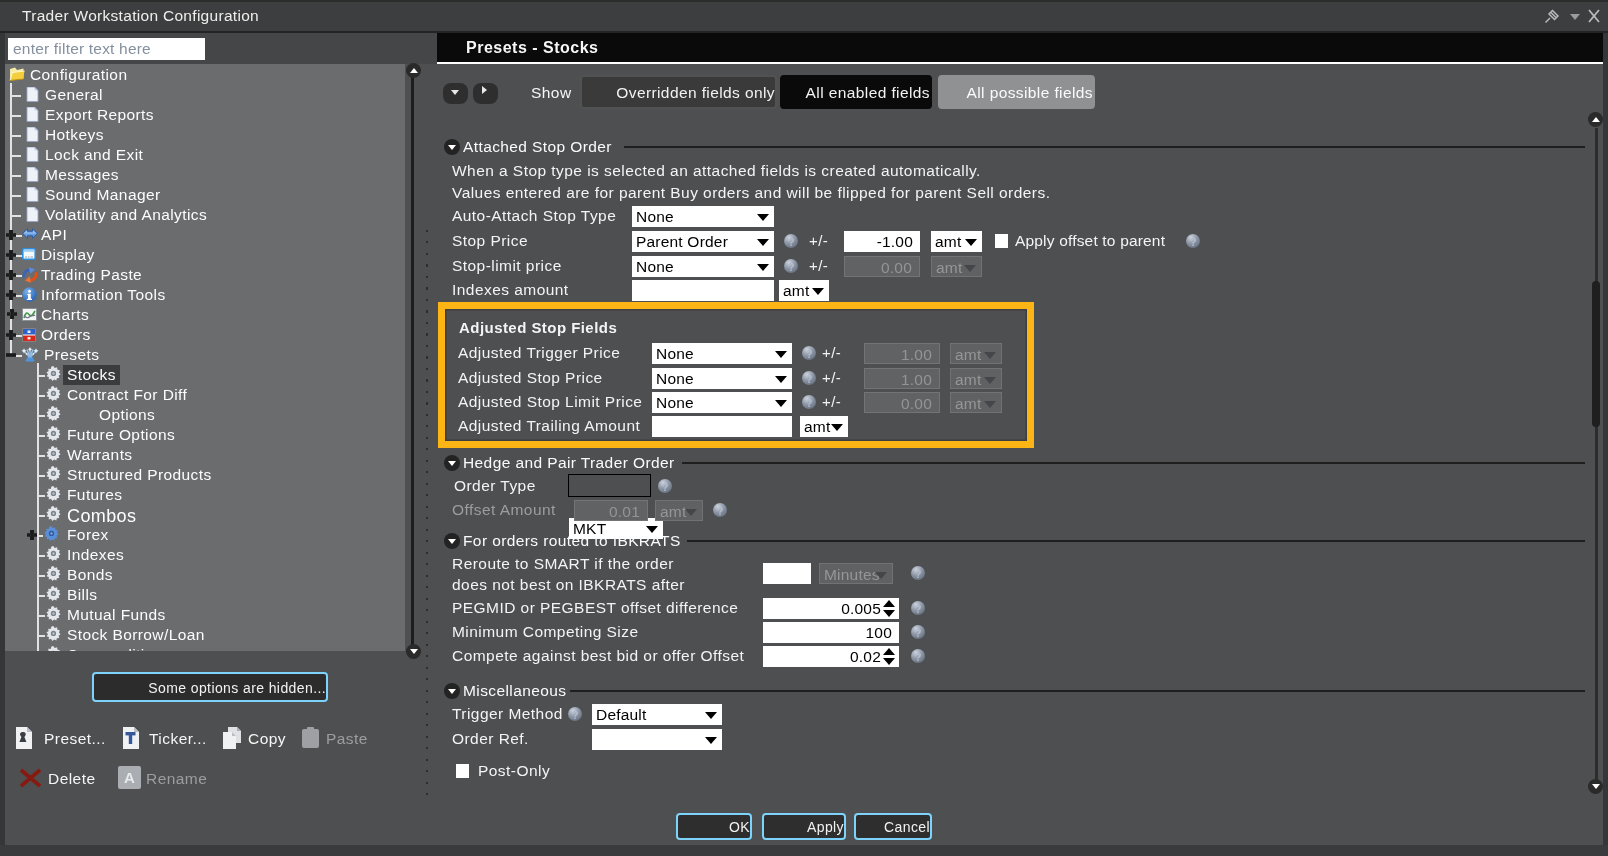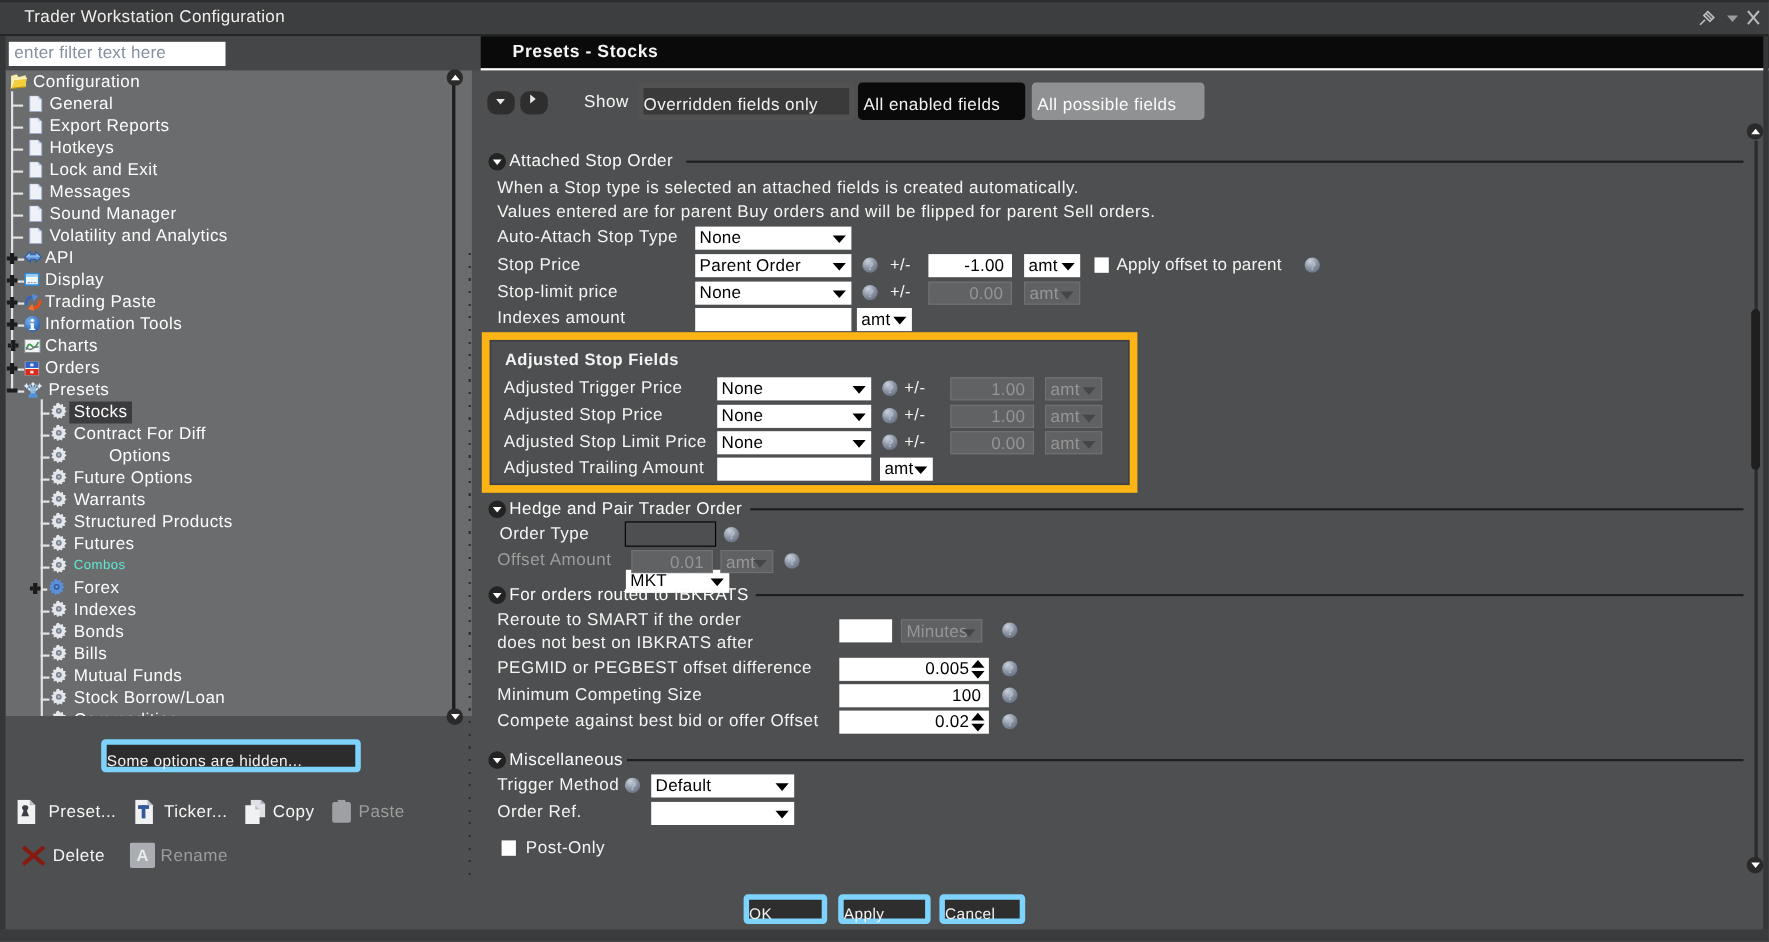--- a/index.html
+++ b/index.html
@@ -26,21 +26,21 @@
 .help{position:absolute;width:14px;height:14px;border-radius:50%;background:radial-gradient(circle at 36% 26%,#ccd3de 0%,#8a94a4 45%,#555e6c 100%);}
 .help:after{content:"?";position:absolute;left:4px;top:1.5px;font-size:10.5px;font-weight:bold;color:#b6bdc9;}
 
 .chk{position:absolute;width:13px;height:14px;background:#fff;}
 
 .sec{position:absolute;width:16px;height:16px;border-radius:50%;background:#232323;}
 .sec:after{content:"";position:absolute;left:4px;top:6px;width:0;height:0;border-left:4.5px solid transparent;border-right:4.5px solid transparent;border-top:5.5px solid #fff;}
 .shead{position:absolute;color:#fbfbfb;font-size:15.5px;letter-spacing:.4px;white-space:nowrap;}
 .sline{position:absolute;height:2px;background:#1f1f1f;}
 
-.dbtn{position:absolute;background:#2d2d2e;border:5px solid #7dd3fc;border-radius:4px;color:#f2f2f2;font-size:14px;letter-spacing:.4px;text-align:left;box-sizing:border-box;}
+.dbtn{position:absolute;background:#2d2d2e;border:2px solid #7dd3fc;border-radius:4px;color:#f2f2f2;font-size:14px;letter-spacing:.4px;text-align:right;box-sizing:border-box;}
 </style></head>
 <body>
 
 <div class="abs" style="left:0;top:0;width:1608px;height:31px;background:#3d3e3f;border-top:2px solid #2b2c2c;box-sizing:border-box;"></div>
 <div class="txt" style="left:22px;top:7px;font-size:15.5px;letter-spacing:.3px;color:#efeeec;">Trader Workstation Configuration</div>
 
 <svg class="abs" style="left:1544px;top:8px;" width="56" height="17" viewBox="0 0 56 17">
     <g stroke="#b9babb" stroke-width="1.5" fill="none">
       <path d="M8.5 2.5 L14 8 L10.5 11.5 L5 6 Z"></path>
       <path d="M7 4.5 L12 9.5"></path>
@@ -50,21 +50,21 @@
     <g stroke="#b9babb" stroke-width="1.8">
       <path d="M45 2 L55 14"></path>
       <path d="M55 2 L45 14"></path>
     </g>
   </svg>
 <div class="abs" style="left:0;top:31px;width:1608px;height:2px;background:#232424;"></div>
 <div class="abs" style="left:0;top:33px;width:437px;height:31px;background:#454647;"></div>
 
 <div class="abs" style="left:8px;top:38px;width:197px;height:22px;background:#fff;"></div>
 <div class="abs" style="left:13px;top:40px;font-size:15.5px;color:#84909f;letter-spacing:.2px;font-family:'Liberation Sans',sans-serif;">enter filter text here</div>
-<div id="tree" class="abs" style="left:5px;top:64px;width:400px;height:587px;background:#6b6c6e;overflow:hidden;padding-left:24px;">
+<div id="tree" class="abs" style="left:5px;top:64px;width:400px;height:587px;background:#6b6c6e;overflow:hidden;">
     <div class="abs" style="left:5px;top:19px;width:1.5px;height:272px;background:#e2e2e2;"></div>
     <div class="abs" style="left:32px;top:299px;width:1.5px;height:294px;background:#e2e2e2;"></div>
     <svg class="abs" style="left:3px;top:3px;" width="17" height="15" viewBox="0 0 17 15">
       <path d="M2 2 L7 0.5 L9 3 L15.5 1.5 L15.5 12 L2 13.5 Z" fill="#f7eba6"></path>
       <path d="M2 13.5 L4.5 5.5 L16.5 4 L15 12 Z" fill="#f3cf3e"></path>
       <path d="M2 13.5 L4.5 5.5 L16.5 4" fill="none" stroke="#fdf6cf" stroke-width="1"></path>
       <path d="M2 13.5 L15 12" stroke="#b98f14" stroke-width="1" fill="none"></path>
     </svg>
     <div class="abs" style="left:25px;top:2px;color:#fdfdfd;font-size:15.5px;letter-spacing:.4px;white-space:nowrap;">Configuration</div>
     <div class="abs" style="left:5px;top:31px;width:11px;height:1.5px;background:#e2e2e2;"></div>
@@ -260,21 +260,21 @@
       <circle cx="8.2" cy="8.2" r="2.9" fill="#79818c"></circle>
       <circle cx="8.2" cy="8.2" r="1.3" fill="#b9c0c9"></circle>
     </svg>
     <div class="abs" style="left:62px;top:422px;color:#fdfdfd;font-size:15.5px;letter-spacing:.4px;white-space:nowrap;">Futures</div>
     <div class="abs" style="left:32px;top:451px;width:8px;height:1.5px;background:#e2e2e2;"></div>
     <svg class="abs" style="left:41px;top:442px;" width="15" height="15" viewBox="0 0 16.5 16.5">
       <path d="M8 0 L9.6 2.2 L12.2 1.4 L12.6 4.1 L15.3 4.6 L14.2 7.1 L16 9 L13.8 10.6 L14.6 13.2 L11.9 13.4 L11.4 16 L9 14.8 L6.9 16.5 L5.6 14.1 L3 14.8 L3.2 12.1 L0.6 11.2 L2.2 9 L0.5 6.9 L2.9 5.8 L2.4 3.1 L5.1 3.2 L6 0.6 Z" fill="#e3e7ec"></path>
       <circle cx="8.2" cy="8.2" r="2.9" fill="#79818c"></circle>
       <circle cx="8.2" cy="8.2" r="1.3" fill="#b9c0c9"></circle>
     </svg>
-    <div class="abs" style="left:62px;top:442px;color:#5eead4;font-size:12px;letter-spacing:.4px;white-space:nowrap;">Combos</div>
+    <div class="abs" style="left:62px;top:442px;color:#ffffff;font-size:18px;letter-spacing:.4px;white-space:nowrap;">Combos</div>
     <div class="abs" style="left:32px;top:471px;width:6px;height:1.5px;background:#e2e2e2;"></div>
     <svg class="abs" style="left:22px;top:466px;" width="10" height="10" viewBox="0 0 10 10">
       <path d="M0 3.2 L10 3.2 L10 6.8 L0 6.8 Z M3.2 0 L6.8 0 L6.8 10 L3.2 10 Z" fill="#1b1b1b" fill-rule="evenodd"></path>
       <rect x="3.2" y="0" width="3.6" height="10" fill="#1b1b1b"></rect>
     </svg>
     <svg class="abs" style="left:39px;top:462px;" width="15" height="15" viewBox="0 0 16.5 16.5">
       <path d="M8 0 L9.6 2.2 L12.2 1.4 L12.6 4.1 L15.3 4.6 L14.2 7.1 L16 9 L13.8 10.6 L14.6 13.2 L11.9 13.4 L11.4 16 L9 14.8 L6.9 16.5 L5.6 14.1 L3 14.8 L3.2 12.1 L0.6 11.2 L2.2 9 L0.5 6.9 L2.9 5.8 L2.4 3.1 L5.1 3.2 L6 0.6 Z" fill="#5b8fd8"></path>
       <circle cx="8.2" cy="8.2" r="2.9" fill="#2d5a9e"></circle>
       <circle cx="8.2" cy="8.2" r="1.3" fill="#7fa8e0"></circle>
     </svg>

